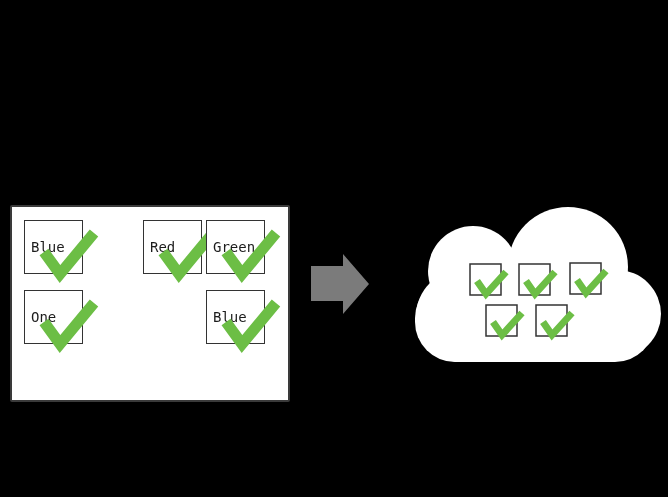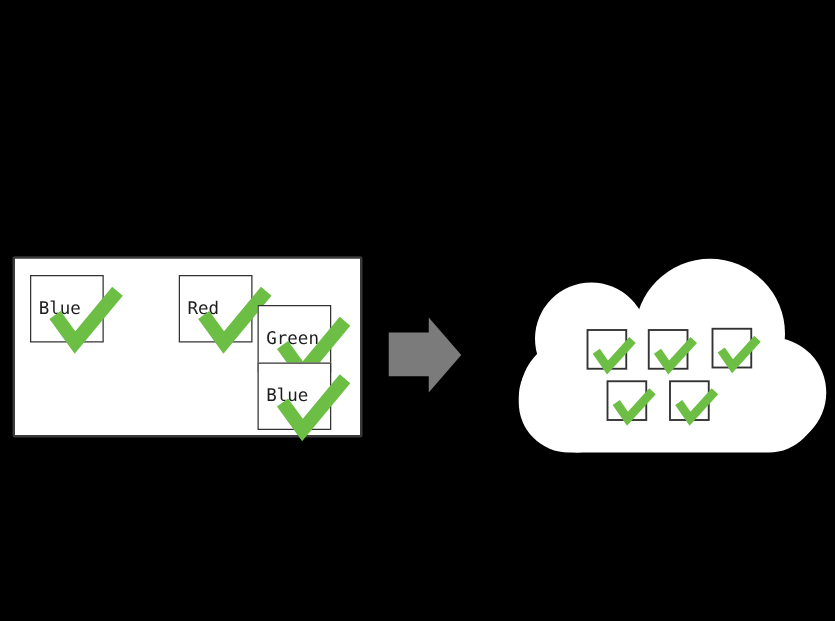--- a/index.html
+++ b/index.html
@@ -3,21 +3,21 @@
 <meta charset="utf-8">
 <style>
   html,body{margin:0;padding:0;background:#000;}
   .canvas{
     position:relative;width:668px;height:497px;overflow:hidden;
     background:var(--background, #000000);
     font-family:"DejaVu Sans Mono","Liberation Mono",monospace;
   }
   
   .panel{
-    position:absolute;left:10px;top:205px;width:280px;height:145px;
+    position:absolute;left:10px;top:205px;width:280px;height:197px;
     box-sizing:border-box;background:var(--panel-bg,#fff);
     border:2px solid var(--panel-border,#3a3a3a);border-radius:2px;
   }
   .cell{position:absolute;width:59px;height:54px;}
   .cbox{
     position:absolute;inset:0;box-sizing:border-box;
     background:var(--panel-bg,#fff);
     border:1.5px solid var(--box-border,#333);
     display:flex;align-items:center;padding-left:6px;
   }
@@ -63,29 +63,37 @@
 
     <div class="cell" style="left:104px;top:13px;margin-left:27px;">
       <div class="cbox">
         <span class="clabel">Red</span>
       </div>
       <svg class="check-big" width="82" height="66" viewBox="0 0 82 66">
           <polyline points="20,32 36,54 70,13"></polyline>
         </svg>
     </div>
 
-    <div class="cell" style="left:194px;top:13px;margin-top:24px;">
+    <div class="cell" style="left:194px;top:13px;">
       <div class="cbox">
         <span class="clabel">Green</span>
       </div>
       <svg class="check-big" width="82" height="66" viewBox="0 0 82 66">
           <polyline points="20,32 36,54 70,13"></polyline>
         </svg>
     </div>
 
+    <div class="cell" style="left:12px;top:83px;">
+      <div class="cbox">
+        <span class="clabel">One</span>
+      </div>
+      <svg class="check-big" width="82" height="66" viewBox="0 0 82 66">
+          <polyline points="20,32 36,54 70,13"></polyline>
+        </svg>
+    </div>
 
 
     <div class="cell" style="left:194px;top:83px;">
       <div class="cbox">
         <span class="clabel">Blue</span>
       </div>
       <svg class="check-big" width="82" height="66" viewBox="0 0 82 66">
           <polyline points="20,32 36,54 70,13"></polyline>
         </svg>
     </div>

